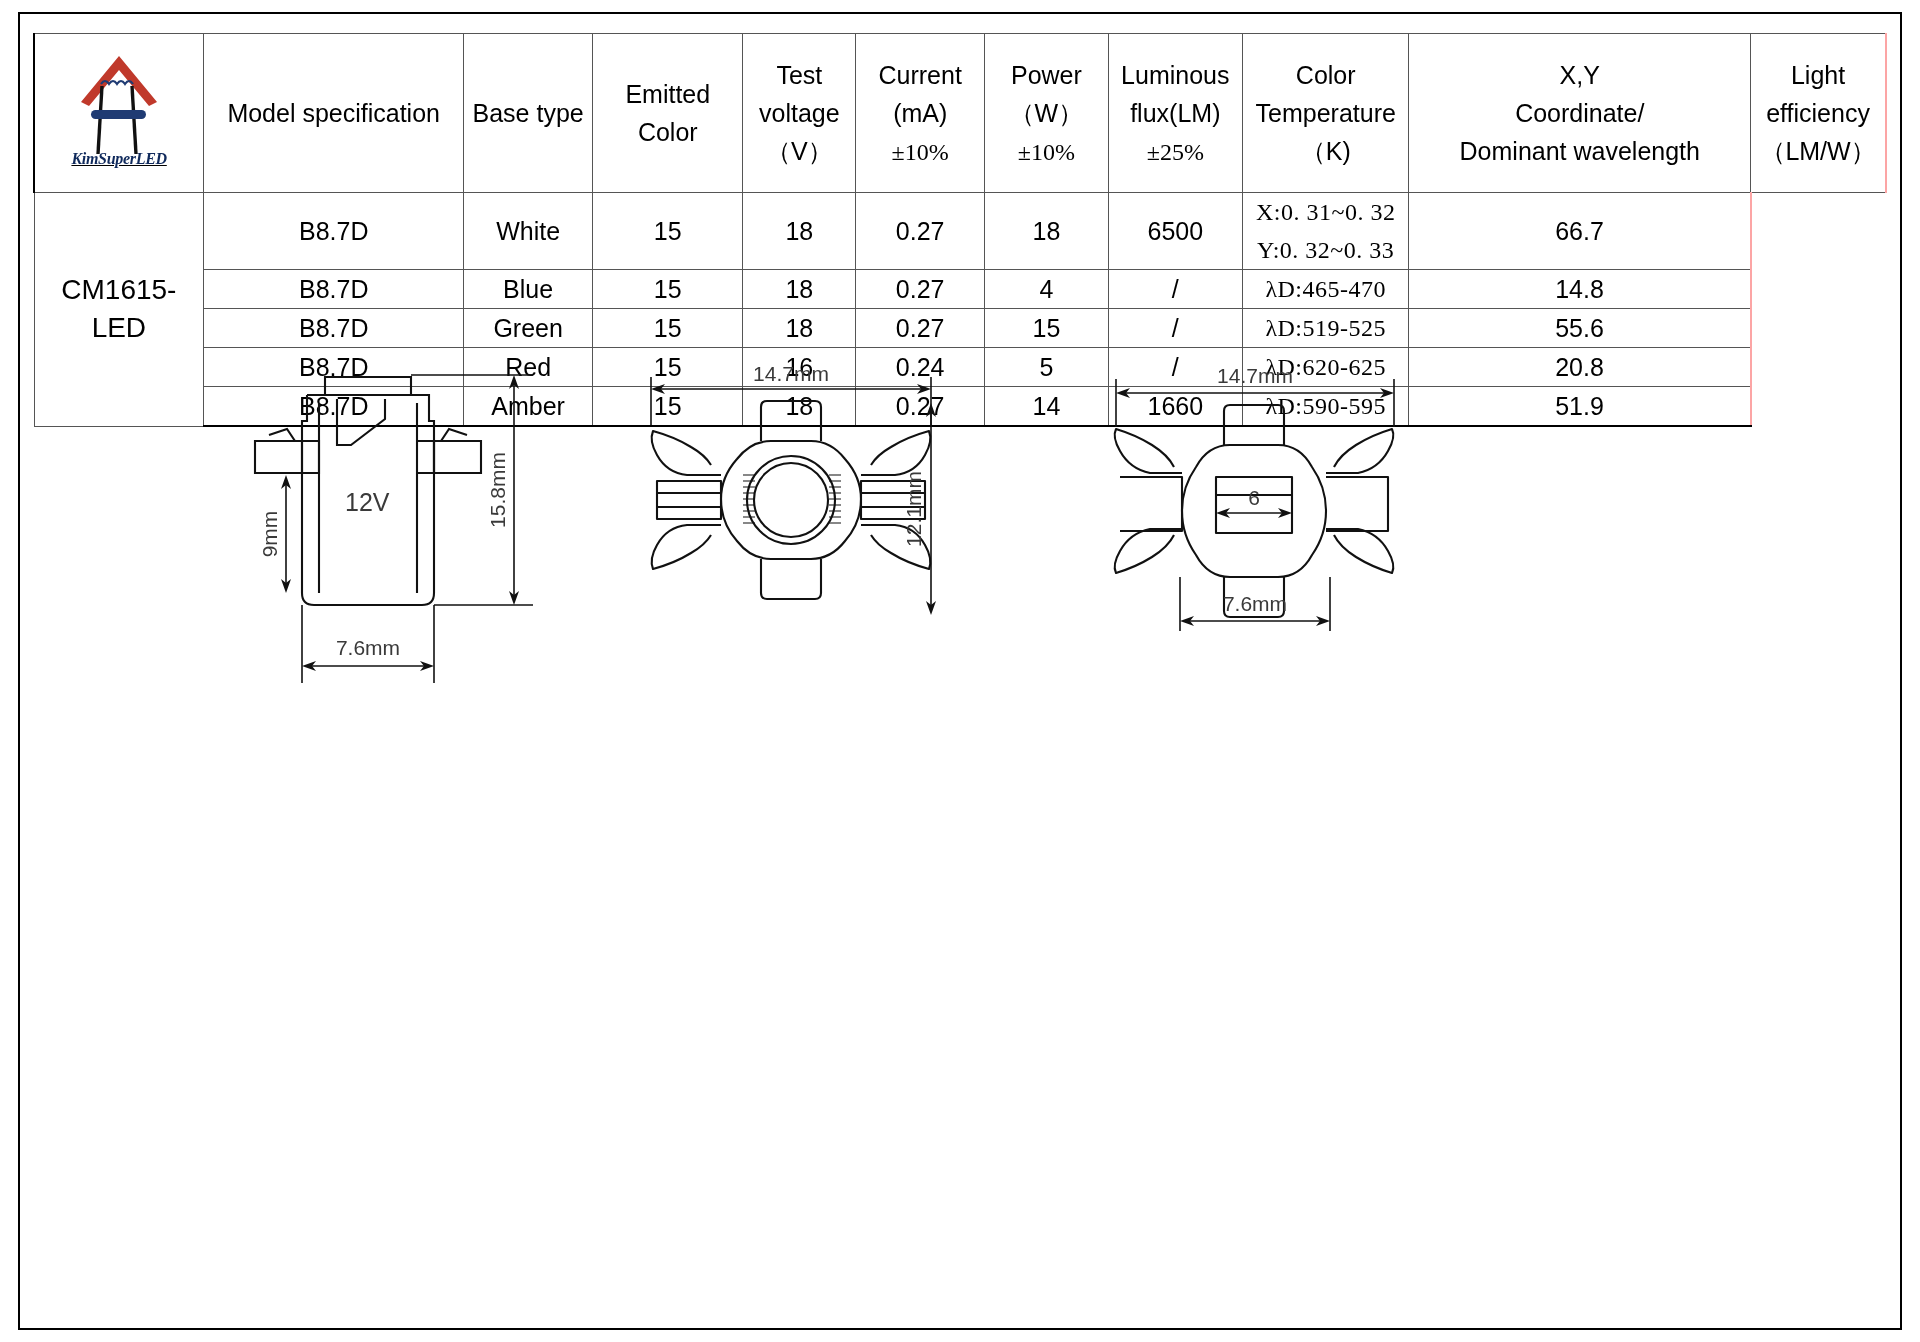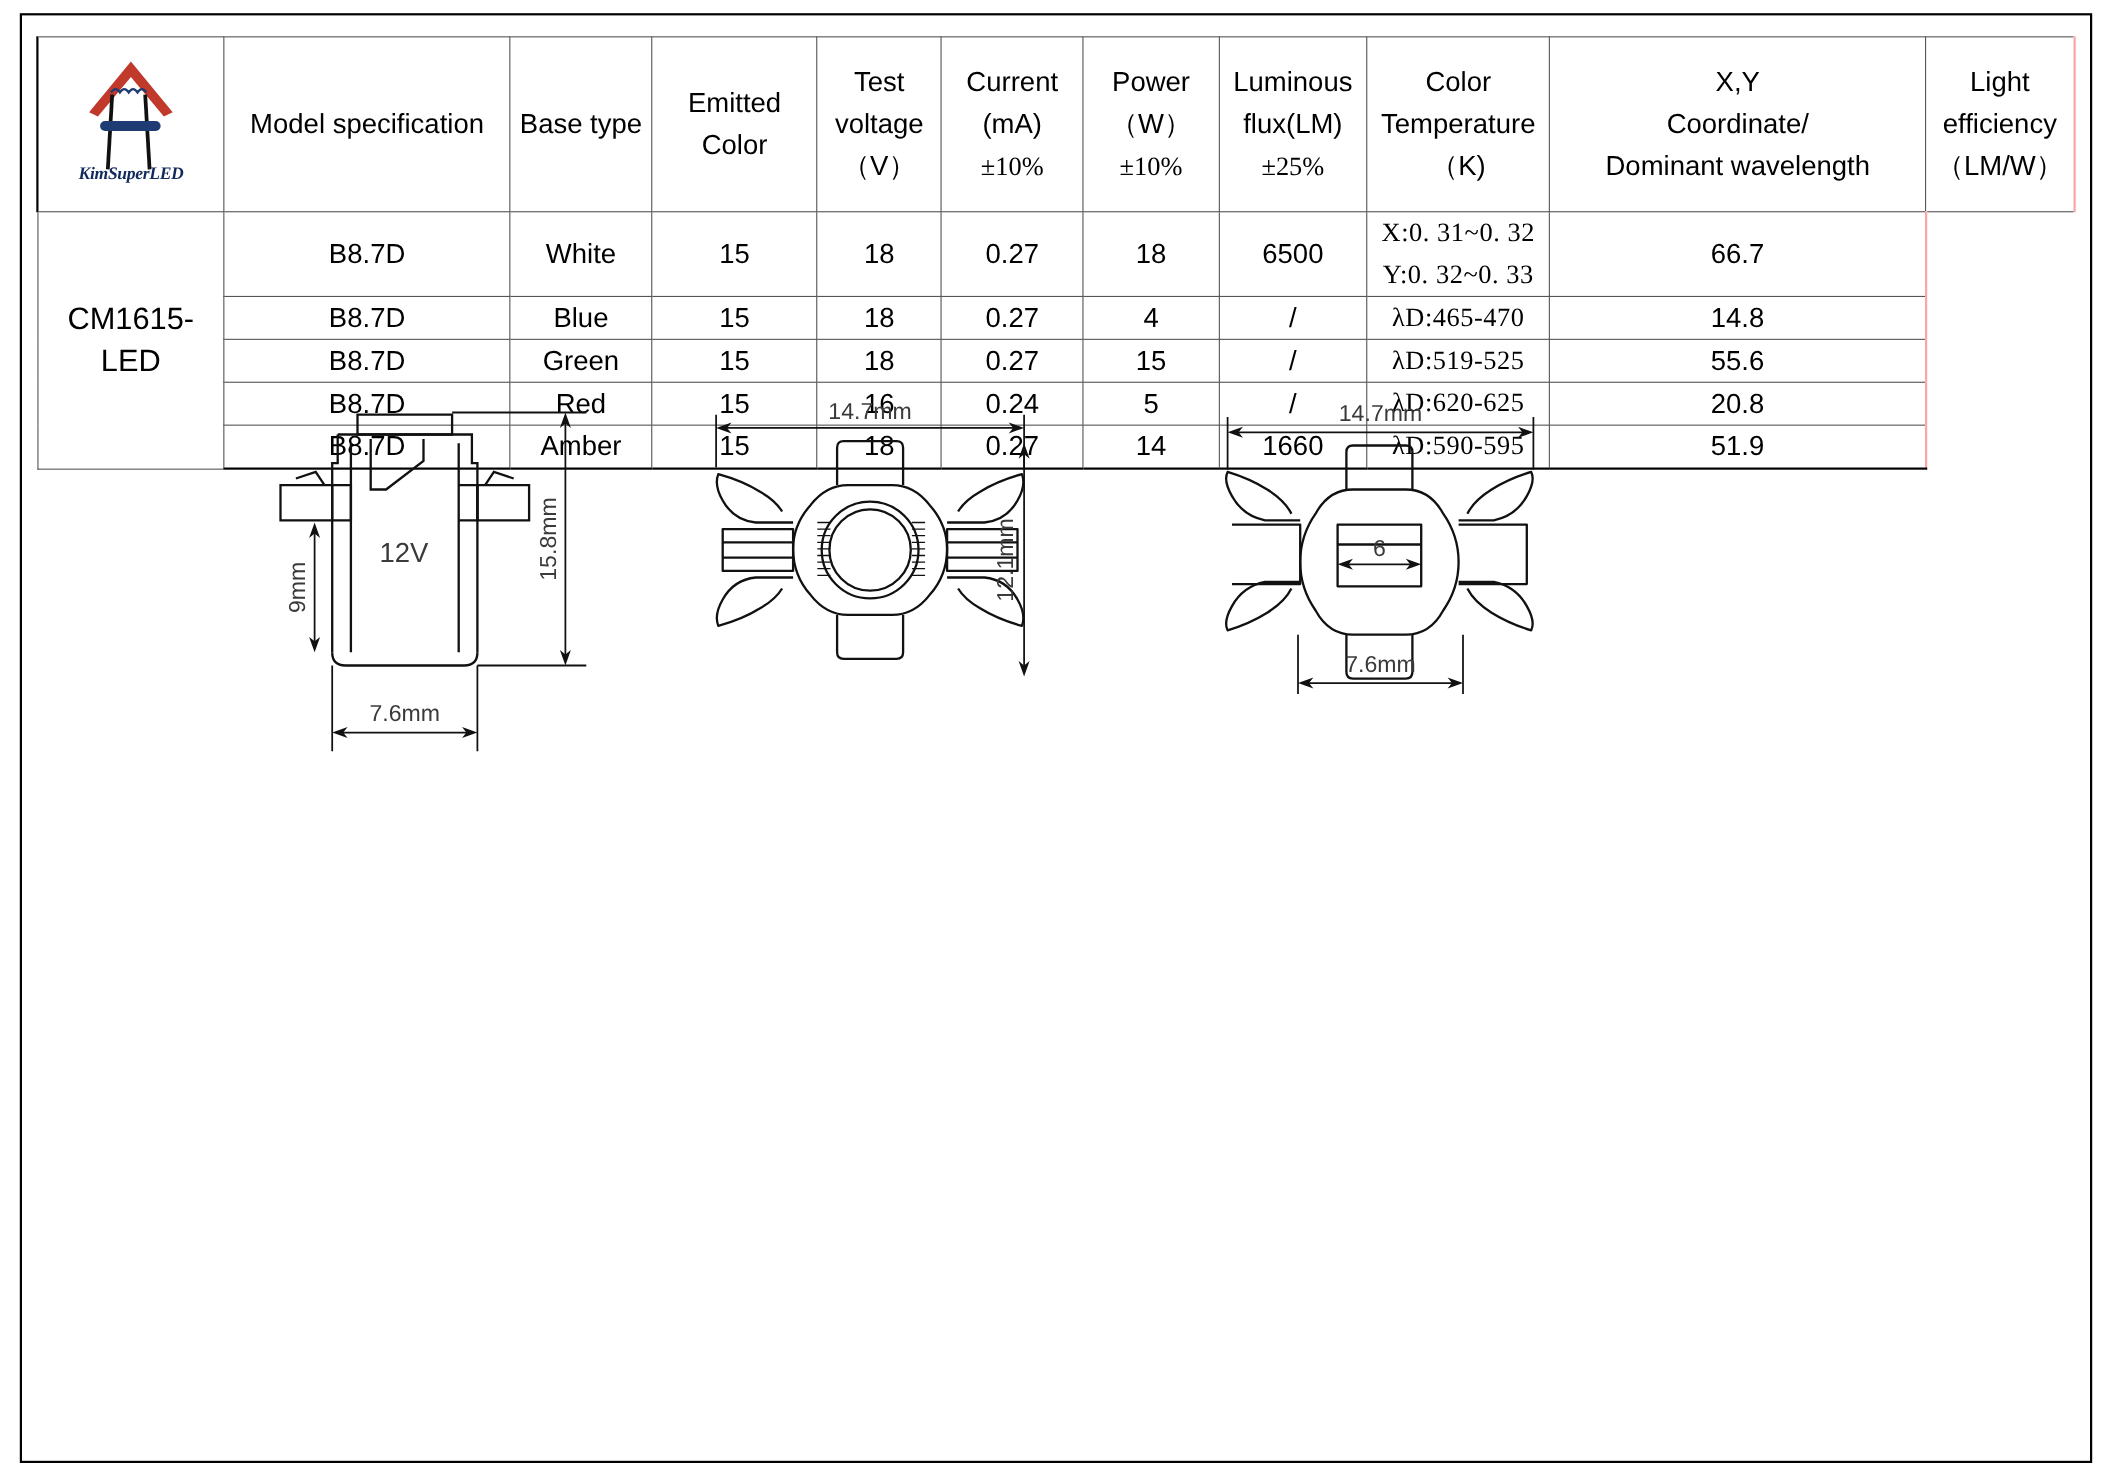--- a/index.html
+++ b/index.html
@@ -55,20 +55,21 @@
   .col-cur{width:120px;}
   .col-pow{width:115px;}
   .col-lum{width:125px;}
   .col-ct{width:155px;}
   .col-xy{width:318px;}
   .col-eff{width:126px;}
 
   .logo-cell{
     position:relative;
     vertical-align:top;
+    text-decoration:underline;
   }
   .logo-box{
     width:100%;height:158px;
     display:flex;flex-direction:column;
     align-items:center;justify-content:flex-start;
     padding-top:6px;box-sizing:border-box;
   }
   .logo-mark{
     width:96px;height:118px;position:relative;
   }

